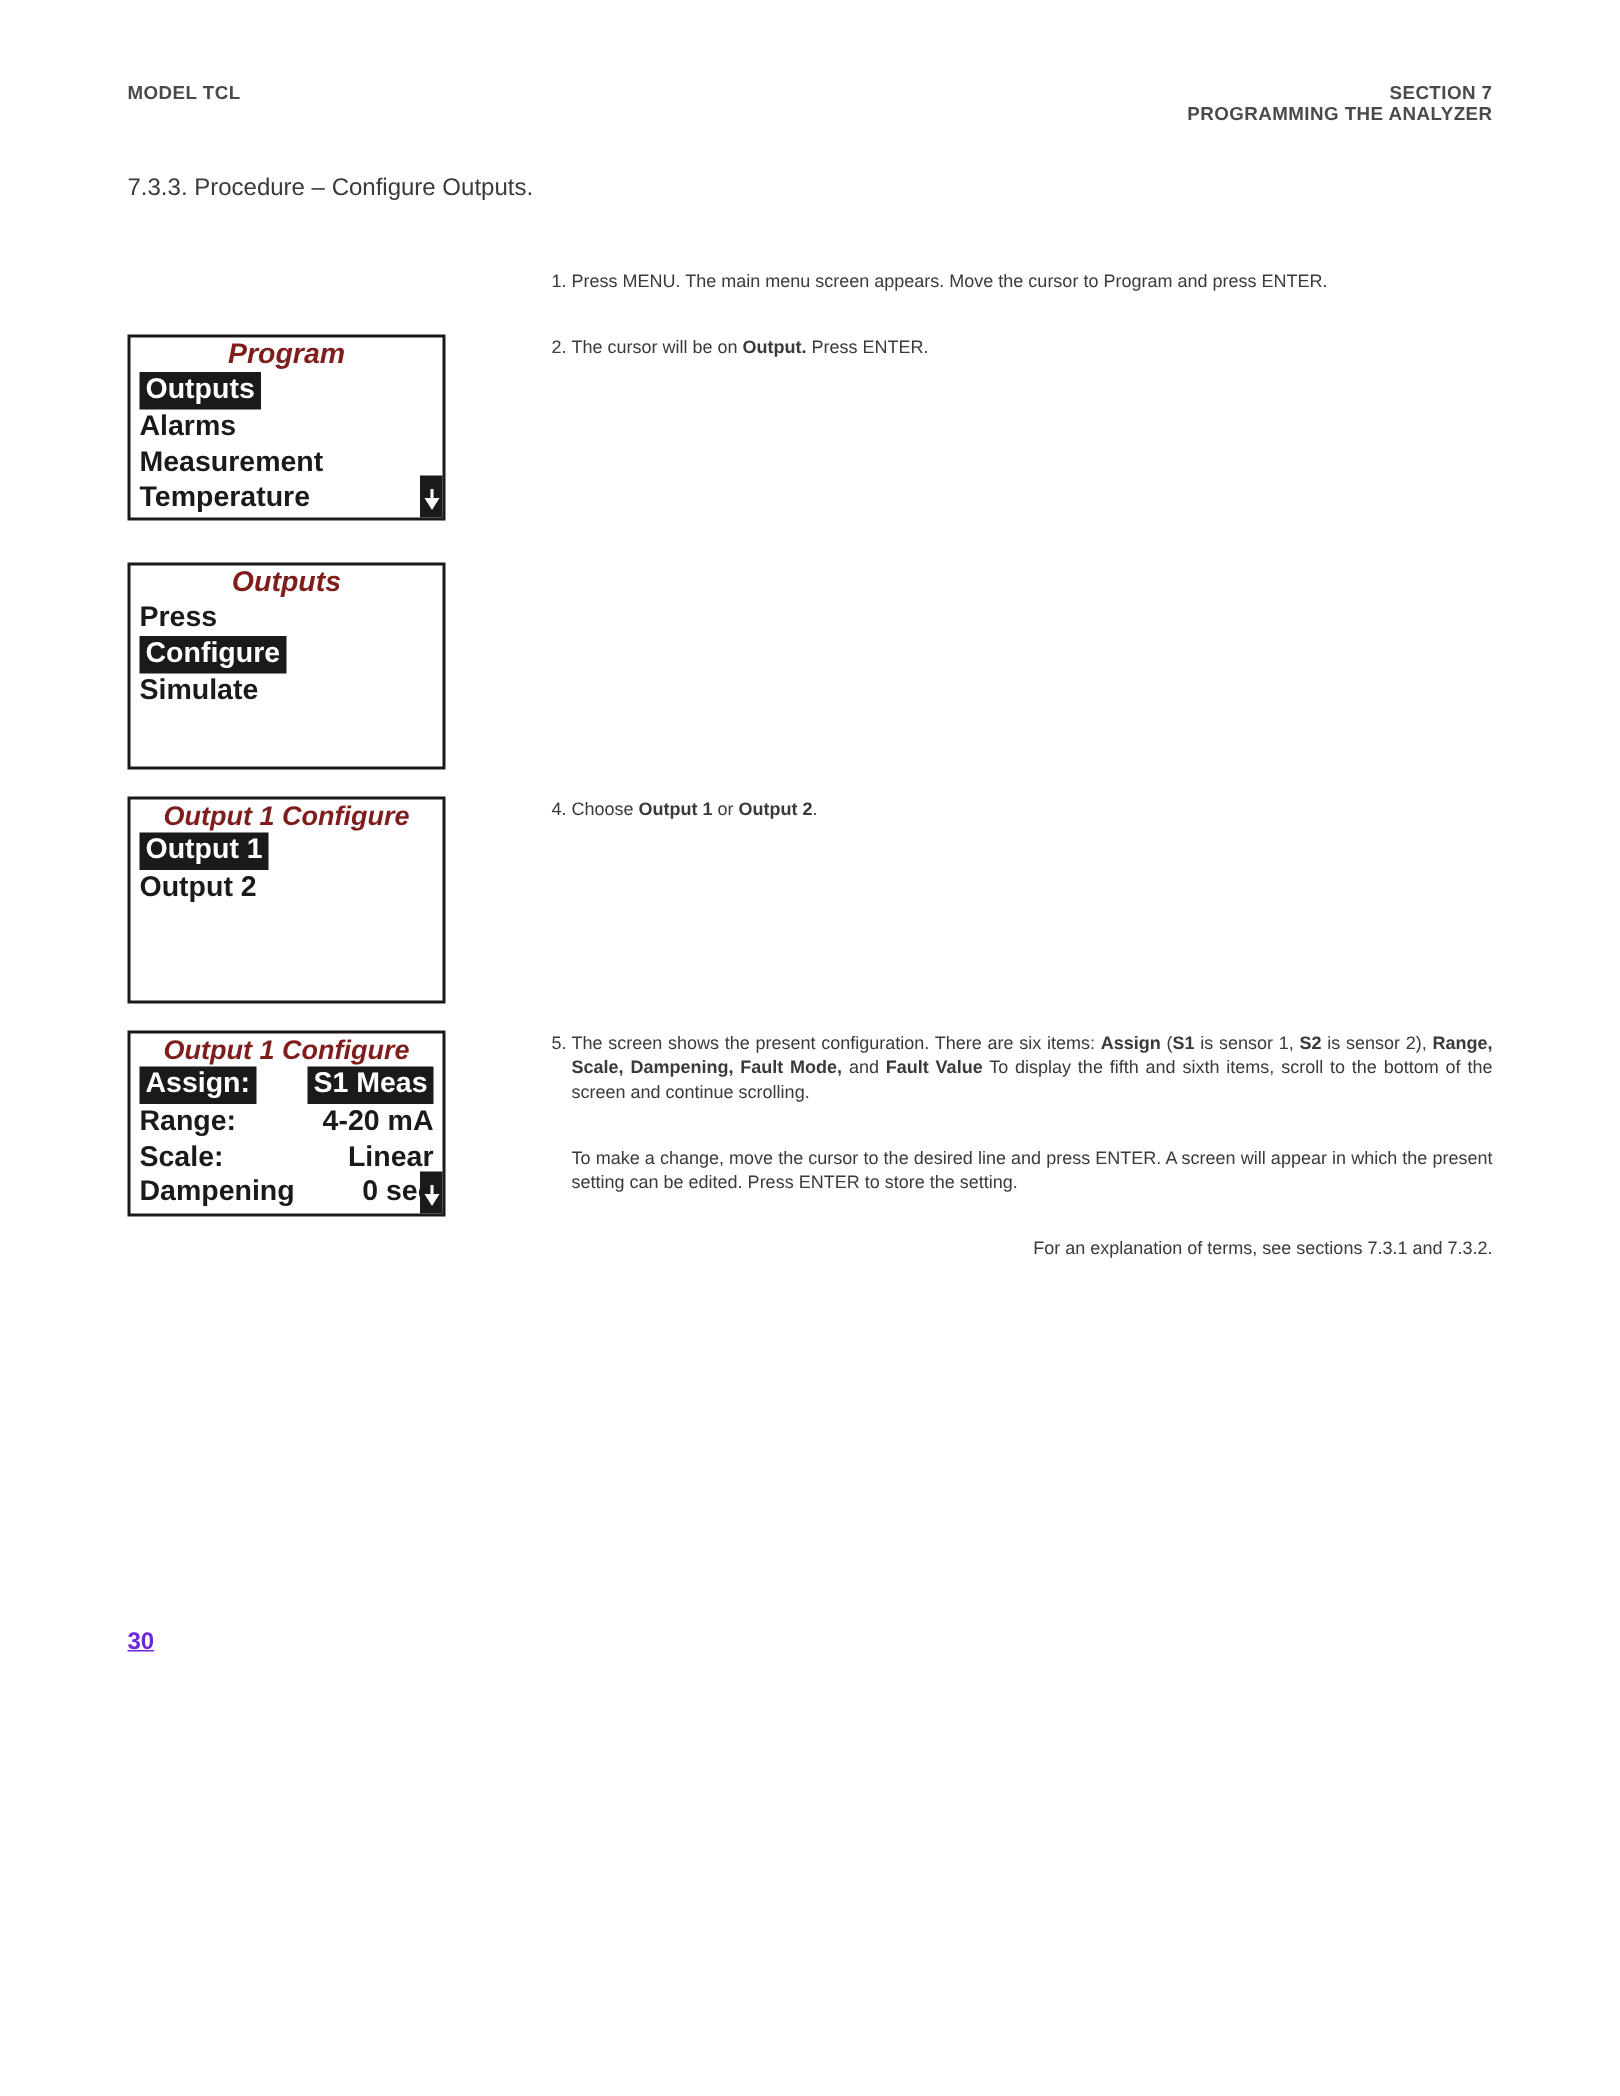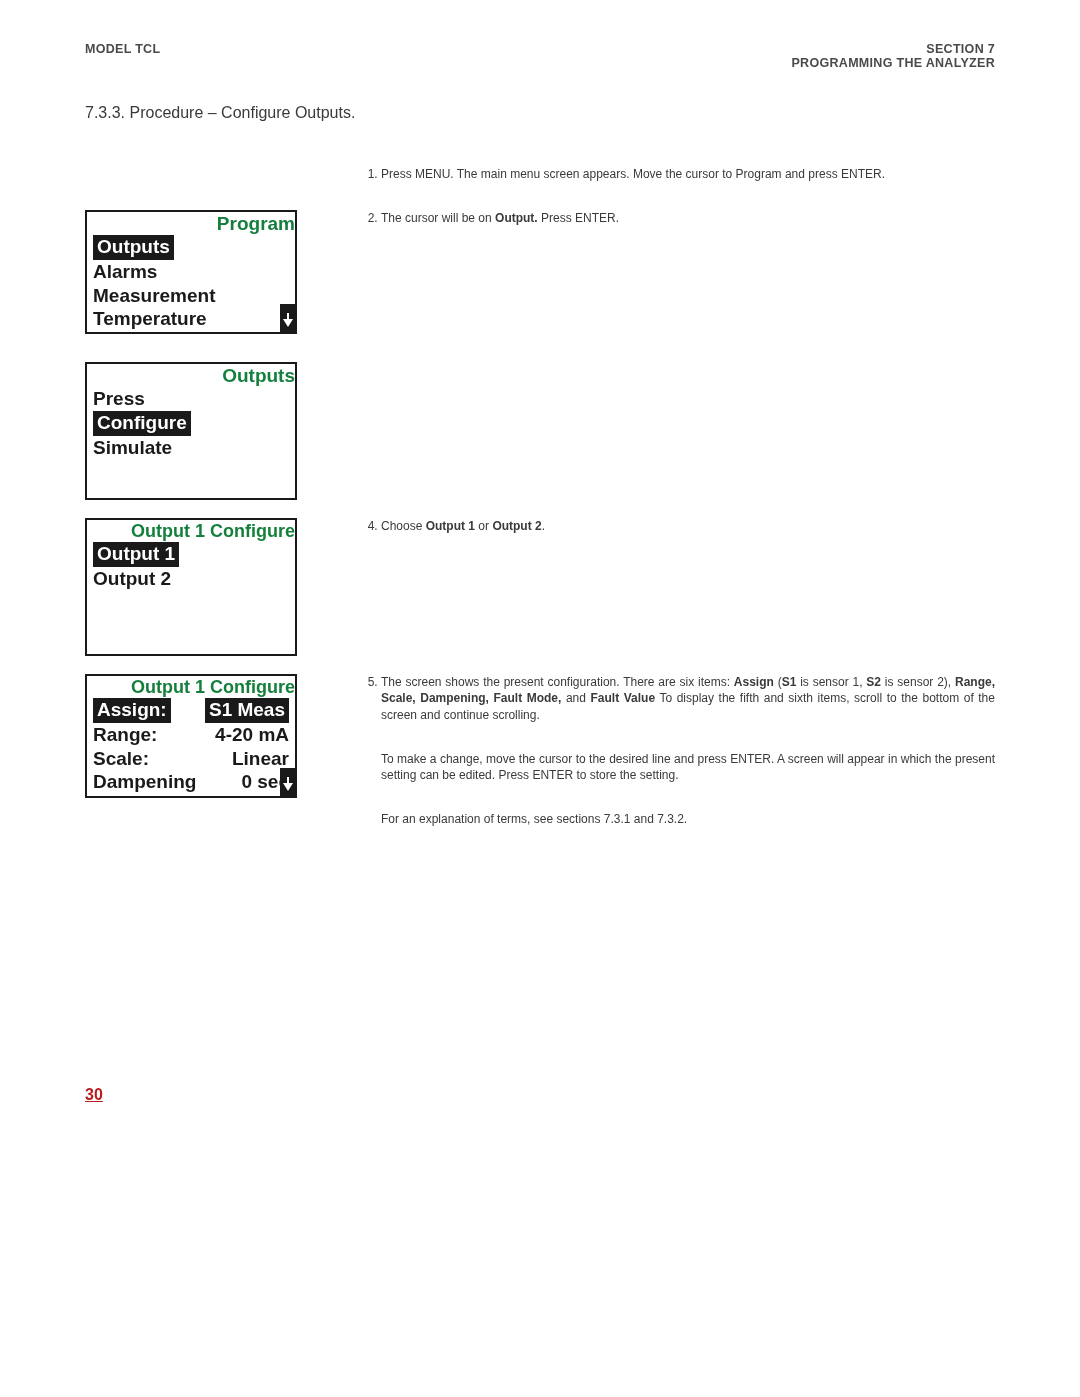--- a/index.html
+++ b/index.html
@@ -9,21 +9,21 @@
     background: #fff;
     font-family: Arial, Helvetica, sans-serif;
     color: #3a3a3a;
     width: 1080px;
   }
   .page {
     width: 1080px;
     height: 1164px;
     position: relative;
     box-sizing: border-box;
-    padding: 42px 85px 0 85px;
+    padding: 55px 85px 0 85px;
   }
   .hdr {
     display: flex;
     justify-content: space-between;
     font-size: 12.5px;
     font-weight: bold;
     letter-spacing: 0.3px;
     color: #4a4a4a;
   }
   .hdr-right { text-align: right; }
@@ -67,25 +67,26 @@
   .menu {
     border: 2.5px solid #1a1a1a;
     width: 212px;
     box-sizing: border-box;
     position: relative;
     font-family: Arial, Helvetica, sans-serif;
     margin-bottom: 26px;
     background: #fff;
   }
   .menu-title {
-    text-align: right;
+    text-align: center;
     font-weight: bold;
     font-size: 19px;
     padding: 1px 0 0 0;
-    color: #15803d;
+    color: #7f1d1d;
+    font-style: italic;
   }
   .menu-row {
     display: flex;
     align-items: center;
     font-weight: bold;
     font-size: 19px;
     color: #1a1a1a;
     padding: 0 6px;
     line-height: 1.25;
   }
@@ -134,21 +135,21 @@
   .menu2 { height: 138px; }
   .menu3 { height: 138px; }
   .menu4 { height: 124px; }
 
   .pagenum {
     position: absolute;
     left: 85px;
     bottom: 60px;
     font-weight: bold;
     font-size: 16px;
-    color: #b91c1c;
+    color: #6d28d9;
     text-decoration: underline;
   }
   b { font-weight: bold; }
 </style>
 </head>
 <body>
 
 <div class="page">
 
   <div class="hdr">
@@ -267,21 +268,21 @@
         </div>
       </div>
     </div>
     <div class="right-col">
       <ol class="steps" start="5">
         <li>
           <span>
             <span>The screen shows the present configuration. There are six items: </span><b>Assign</b><span> (</span><b>S1</b><span> is sensor 1, </span><b>S2</b><span> is sensor 2), </span><b>Range, Scale, Dampening, Fault Mode,</b><span> and </span><b>Fault Value</b><span> To display the fifth and sixth items, scroll to the bottom of the screen and continue scrolling.</span>
           </span>
           <div class="para">To make a change, move the cursor to the desired line and press ENTER. A screen will appear in which the present setting can be edited. Press ENTER to store the setting.</div>
-          <div class="para" style="text-align:left;">For an explanation of terms, see sections 7.3.1 and 7.3.2.</div>
+          <div class="para" style="text-align:right;">For an explanation of terms, see sections 7.3.1 and 7.3.2.</div>
         </li>
       </ol>
     </div>
   </div>
 
 
   <div class="pagenum">30</div>
 </div>
 
 </body></html>

